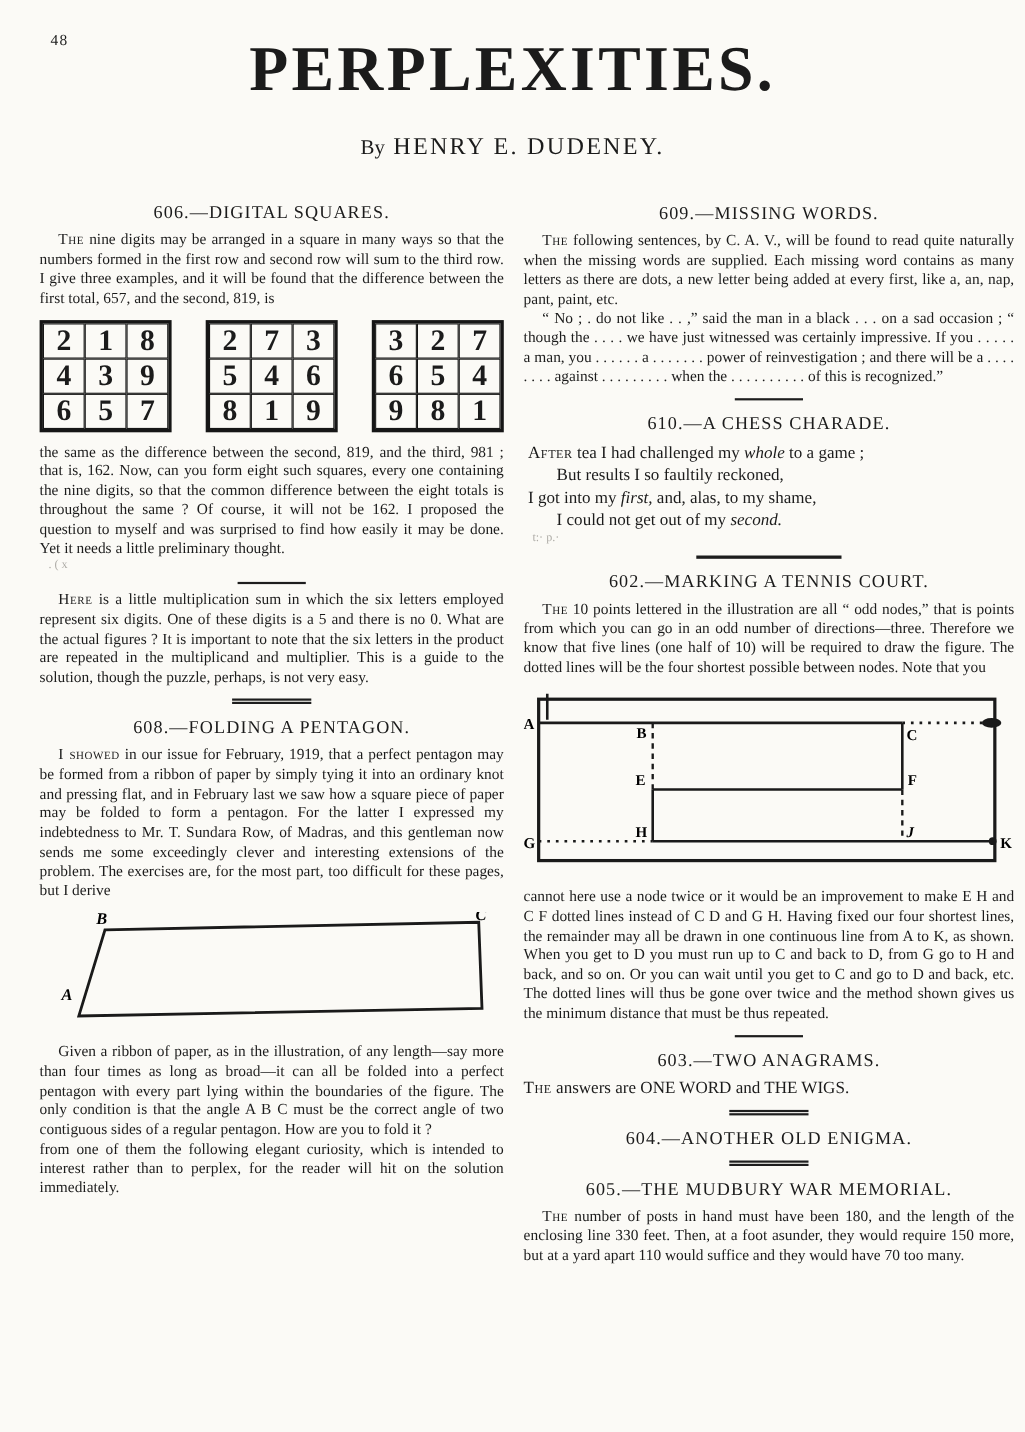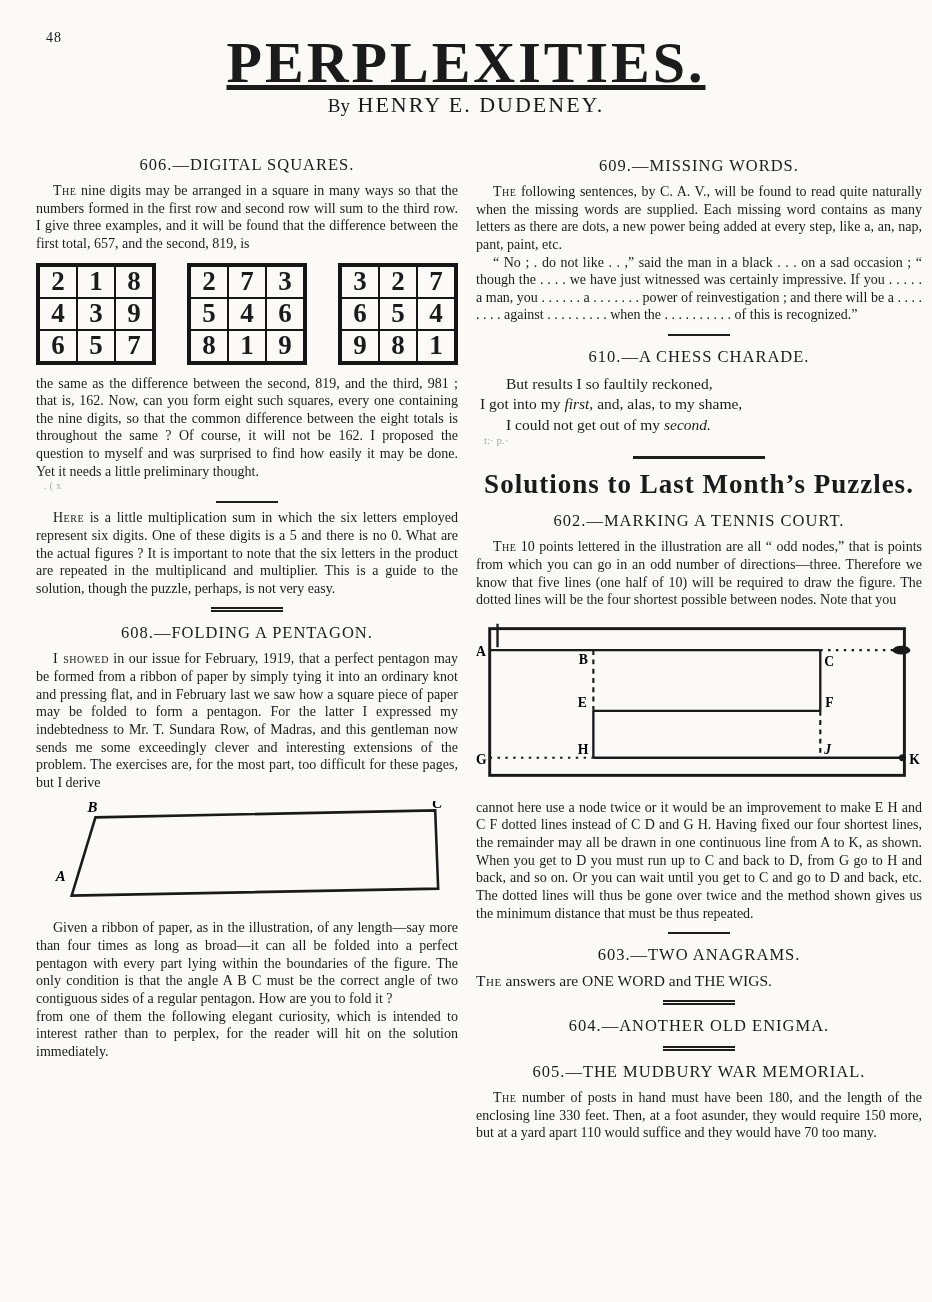--- a/index.html
+++ b/index.html
@@ -4,22 +4,22 @@
 <style>
   html,body{margin:0;padding:0;}
   body{
     width:932px;height:1302px;overflow:hidden;position:relative;
     background:#fbfaf6;color:#1b1b1b;
     font-family:"Liberation Serif", serif;
     -webkit-font-smoothing:antialiased;
   }
   .page-number{position:absolute;left:46px;top:30px;font-size:14px;letter-spacing:1px;}
   .masthead{padding-top:34px;text-align:center;}
-  .title{font-size:58px;font-weight:bold;letter-spacing:3px;line-height:1.0;margin:0;text-decoration:underline;}
-  .byline{font-size:22px;letter-spacing:2px;margin-top:0;}
+  .title{font-size:58px;font-weight:bold;letter-spacing:3px;line-height:1.0;margin:0;}
+  .byline{font-size:22px;letter-spacing:2px;margin-top:28px;}
   .byline .by{font-size:19px;letter-spacing:0;}
   .columns{display:flex;margin:26px 10px 0 36px;gap:18px;}
   .col-left{width:422px;flex:none;}
   .col-right{width:446px;flex:none;}
   .sec-heading{text-align:center;font-size:16.5px;letter-spacing:1px;margin:11px 0 7px 0;font-weight:500;}
   p.body{margin:0;text-align:justify;font-size:14px;line-height:1.26;text-indent:17px;}
   p.body.noindent{text-indent:0;}
   .lead{font-variant:small-caps;letter-spacing:0.5px;}
   .divider{width:62px;border-top:2.5px solid #1d1d1d;margin:10px auto 6px auto;}
   .divider.dbl{border-top:5px double #1d1d1d;width:72px;}
@@ -119,34 +119,34 @@
       </svg>
     </div>
 
     <p class="body">Given a ribbon of paper, as in the illustration, of any length—say more than four times as long as broad—it can all be folded into a perfect pentagon with every part lying within the boundaries of the figure.  The only condition is that the angle A B C must be the correct angle of two contiguous sides of a regular pentagon.  How are you to fold it ?</p>
     <p class="body noindent">from one of them the following elegant curiosity, which is intended to interest rather than to perplex, for the reader will hit on the solution immediately.</p>
   </div>
 
   <div class="col-right">
 
     <h2 class="sec-heading" style="margin-top:12px;">609.—MISSING WORDS.</h2>
-    <p class="body"><span class="lead">The</span><span> following sentences, by C. A. V., will be found to read quite naturally when the missing words are supplied.  Each missing word contains as many letters as there are dots, a new power being added at every step, like a, an, nap, pant, paint, etc.</span></p>
+    <p class="body"><span class="lead">The</span><span> following sentences, by C. A. V., will be found to read quite naturally when the missing words are supplied.  Each missing word contains as many letters as there are dots, a new letter being added at every first, like a, an, nap, pant, paint, etc.</span></p>
     <p class="body">“ No ;  .  do not like  .  . ,” said the man in a black  .  .  .  on a sad occasion ;  “ though the  .  .  .  .  we have just witnessed was certainly impressive.  If you  .  .  .  .  .  a man, you  .  .  .  .  .  .  a  .  .  .  .  .  .  .  power of reinvestigation ;  and there will be a  .  .  .  .  .  .  .  .  against  .  .  .  .  .  .  .  .  .  when the  .  .  .  .  .  .  .  .  .  .  of this is recognized.”</p>
     <div class="divider"></div>
 
     <h2 class="sec-heading">610.—A CHESS CHARADE.</h2>
     <div class="verse">
+      <div><span class="lead">After</span><span> tea I had challenged my </span><i>whole</i><span> to a game ;</span></div>
       <div class="ind">But results I so faultily reckoned,</div>
       <div><span>I got into my </span><i>first,</i><span> and, alas, to my shame,</span></div>
       <div class="ind"><span>I could not get out of my </span><i>second.</i></div>
     </div>
     <div class="smudge">t:· p.·</div>
     <div class="divider wide"></div>
 
-    <h2 class="solutions-title">Solutions to Last Month’s Puzzles.</h2>
 
     <h2 class="sec-heading">602.—MARKING A TENNIS COURT.</h2>
     <p class="body"><span class="lead">The</span><span> 10 points lettered in the illustration are all “ odd nodes,” that is points from which you can go in an odd number of directions—three.  Therefore we know that five lines (one half of 10) will be required to draw the figure.  The dotted lines will be the four shortest possible between nodes.  Note that you</span></p>
 
     <div class="figure">
       <svg width="446" height="166" viewBox="0 0 456 166">
         <rect x="14" y="8" width="424" height="150" fill="none" stroke="#1a1a1a" stroke-width="3"></rect>
 
         <line x1="22" y1="3" x2="22" y2="27" stroke="#1a1a1a" stroke-width="2.4"></line>
 

